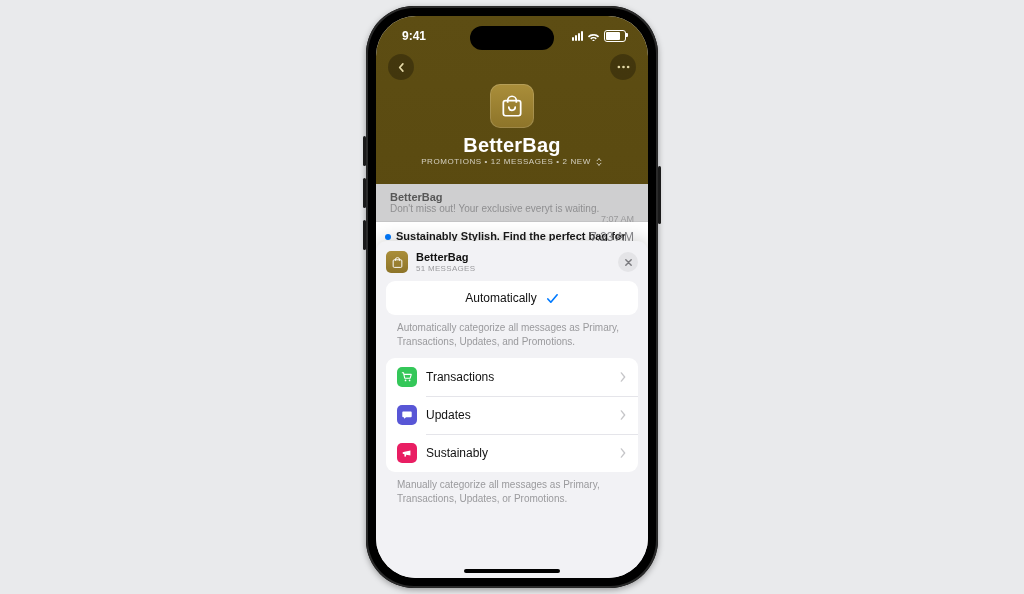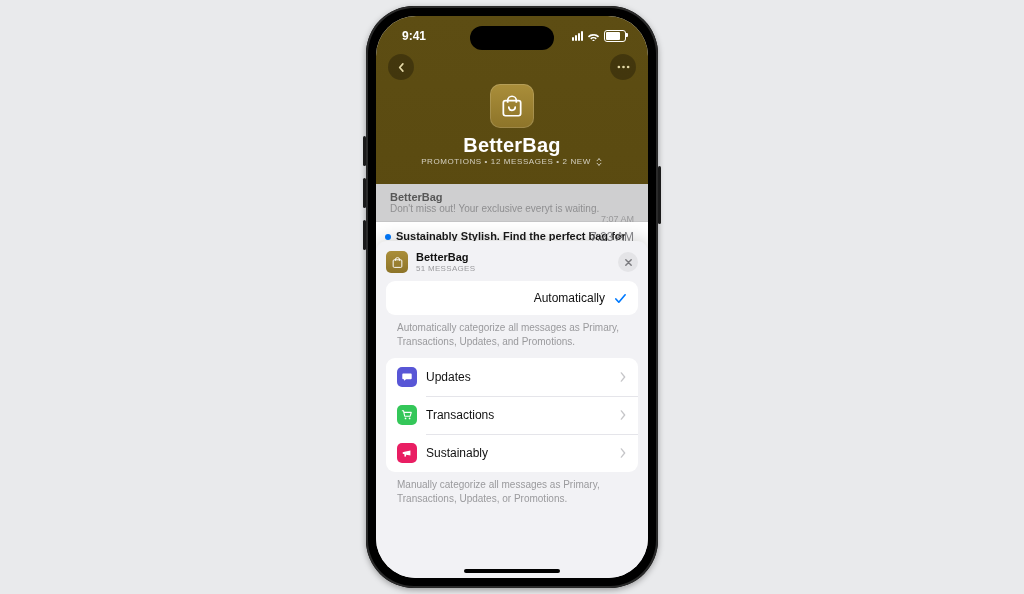--- a/index.html
+++ b/index.html
@@ -130,21 +130,21 @@
 
   .card{background:var(--card);border-radius:9px;overflow:hidden;}
   .row{
     display:flex;align-items:center;gap:9px;
     padding:9px 11px;font-size:12px;color:var(--text);
     position:relative;
   }
   .row + .row::before{
     content:"";position:absolute;left:40px;right:0;top:0;height:1px;background:var(--divider);
   }
-  .row.auto{justify-content:flex-end;padding:10px 11px;}
+  .row.auto{justify-content:center;padding:10px 11px;}
   .check{color:var(--blue);}
   .chev{margin-left:auto;color:#c6c6c9;}
   .cat-ic{width:20px;height:20px;border-radius:5px;display:flex;align-items:center;justify-content:center;color:#fff;flex:0 0 20px;}
   .cat-ic svg{width:12px;height:12px;}
   .ic-primary{background:var(--blue);}
   .ic-trans{background:var(--green);}
   .ic-updates{background:var(--purple);}
   .ic-promo{background:var(--pink);}
 
   .helper{font-size:10px;color:#9a9a9d;padding:6px 11px 10px;line-height:1.35;}
@@ -248,46 +248,46 @@
                 <path d="M2 7.5 5.2 11 12 3" fill="none" stroke="currentColor" stroke-width="1.8" stroke-linecap="round" stroke-linejoin="round"></path>
               </svg>
           </div>
         </div>
         <div class="helper">Automatically categorize all messages as Primary, Transactions, Updates, and Promotions.</div>
 
         <div class="card">
 
 
           <div class="row">
-            <div class="cat-ic ic-updates">
-              <svg viewBox="0 0 14 14">
-                  <path d="M2.5 3h9a1 1 0 011 1v4.5a1 1 0 01-1 1H6l-2.5 2V9.5h-1a1 1 0 01-1-1V4a1 1 0 011-1z" fill="#fff"></path>
-                </svg>
-            </div>
-            <span>Updates</span>
-            <svg class="chev" width="8" height="10" viewBox="0 0 8 12">
-                <path d="M2 1l4 5-4 5" fill="none" stroke="currentColor" stroke-width="1.6" stroke-linecap="round" stroke-linejoin="round"></path>
-              </svg>
-          </div>
-
-          <div class="row">
             <div class="cat-ic ic-trans">
               <svg viewBox="0 0 14 14">
                   <path d="M1.5 2h1.4l1.4 6.4h6.4L12 4H4" fill="none" stroke="#fff" stroke-width="1.3" stroke-linecap="round" stroke-linejoin="round"></path>
                   <circle cx="5.3" cy="11" r="1" fill="#fff"></circle>
                   <circle cx="10" cy="11" r="1" fill="#fff"></circle>
                 </svg>
             </div>
             <span>Transactions</span>
             <svg class="chev" width="8" height="10" viewBox="0 0 8 12">
                 <path d="M2 1l4 5-4 5" fill="none" stroke="currentColor" stroke-width="1.6" stroke-linecap="round" stroke-linejoin="round"></path>
               </svg>
           </div>
 
           <div class="row">
+            <div class="cat-ic ic-updates">
+              <svg viewBox="0 0 14 14">
+                  <path d="M2.5 3h9a1 1 0 011 1v4.5a1 1 0 01-1 1H6l-2.5 2V9.5h-1a1 1 0 01-1-1V4a1 1 0 011-1z" fill="#fff"></path>
+                </svg>
+            </div>
+            <span>Updates</span>
+            <svg class="chev" width="8" height="10" viewBox="0 0 8 12">
+                <path d="M2 1l4 5-4 5" fill="none" stroke="currentColor" stroke-width="1.6" stroke-linecap="round" stroke-linejoin="round"></path>
+              </svg>
+          </div>
+
+          <div class="row">
             <div class="cat-ic ic-promo">
               <svg viewBox="0 0 14 14">
                   <path d="M2 6v2l2 .5V11l1.5.5.7-2.6L11 10V4L4.2 5.5 2 6z" fill="#fff"></path>
                 </svg>
             </div>
             <span>Sustainably</span>
             <svg class="chev" width="8" height="10" viewBox="0 0 8 12">
                 <path d="M2 1l4 5-4 5" fill="none" stroke="currentColor" stroke-width="1.6" stroke-linecap="round" stroke-linejoin="round"></path>
               </svg>
           </div>

